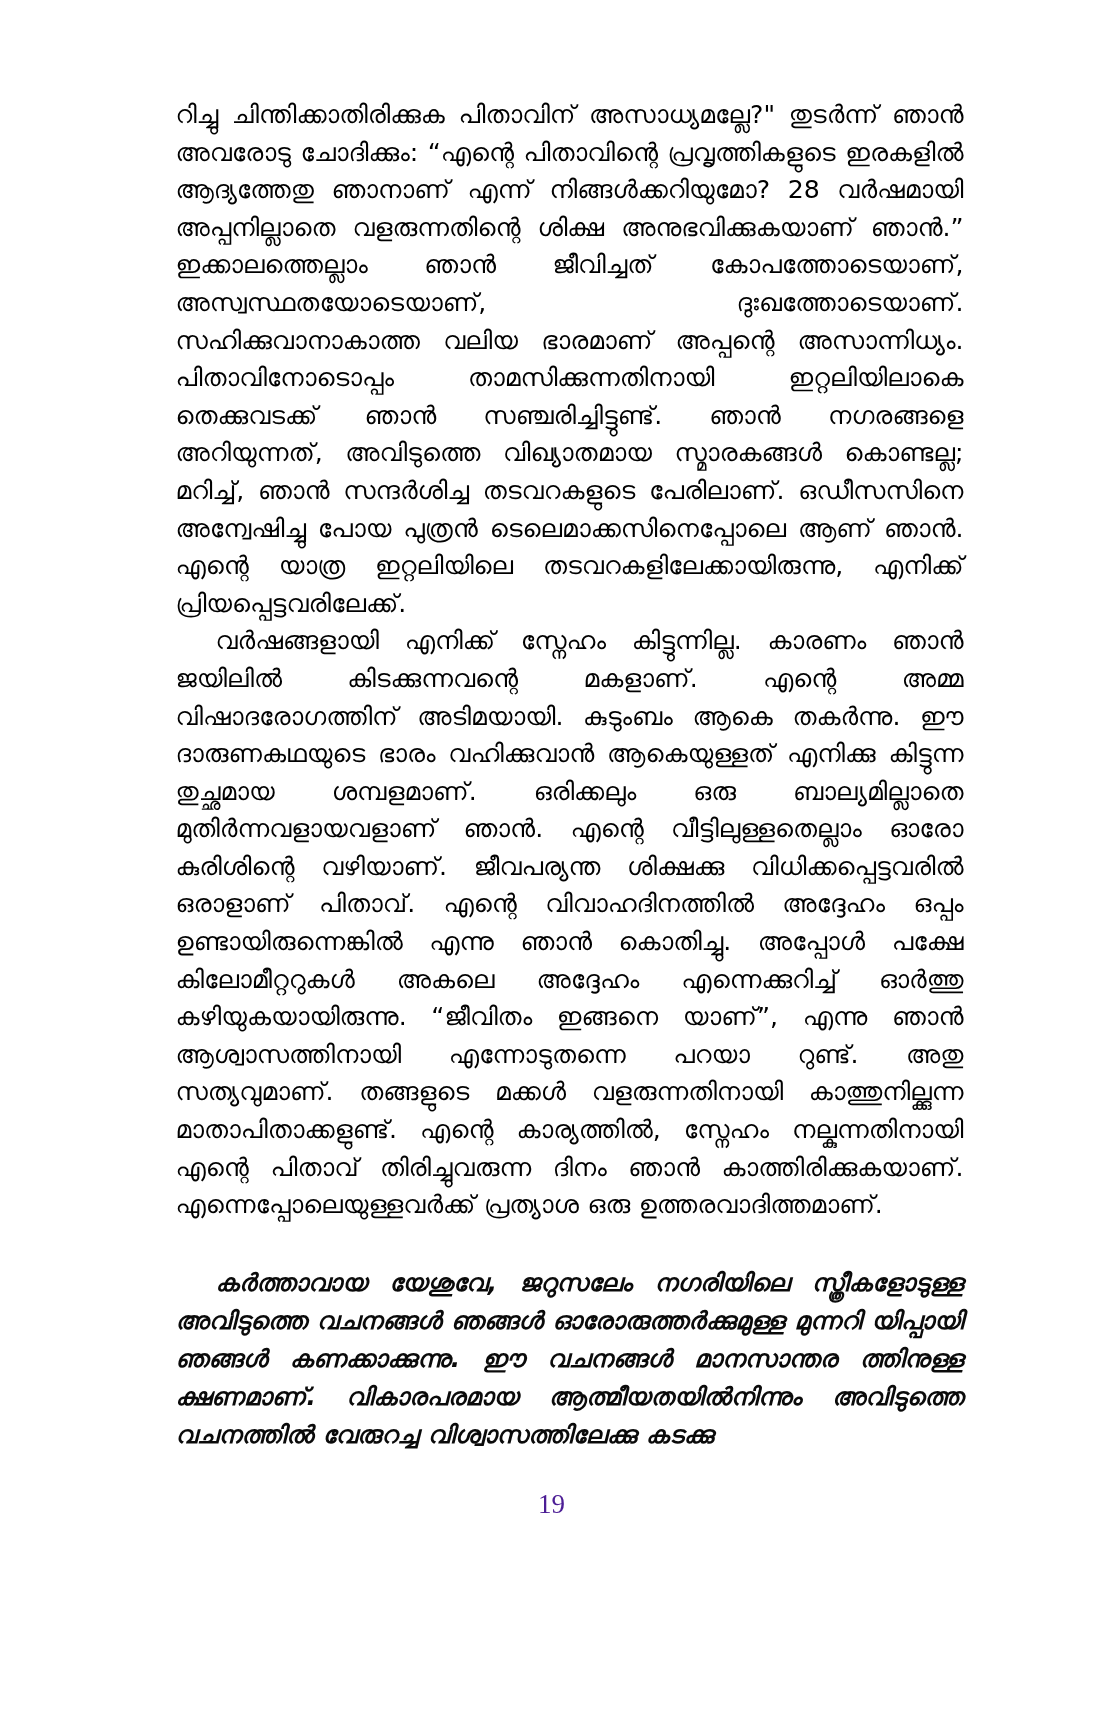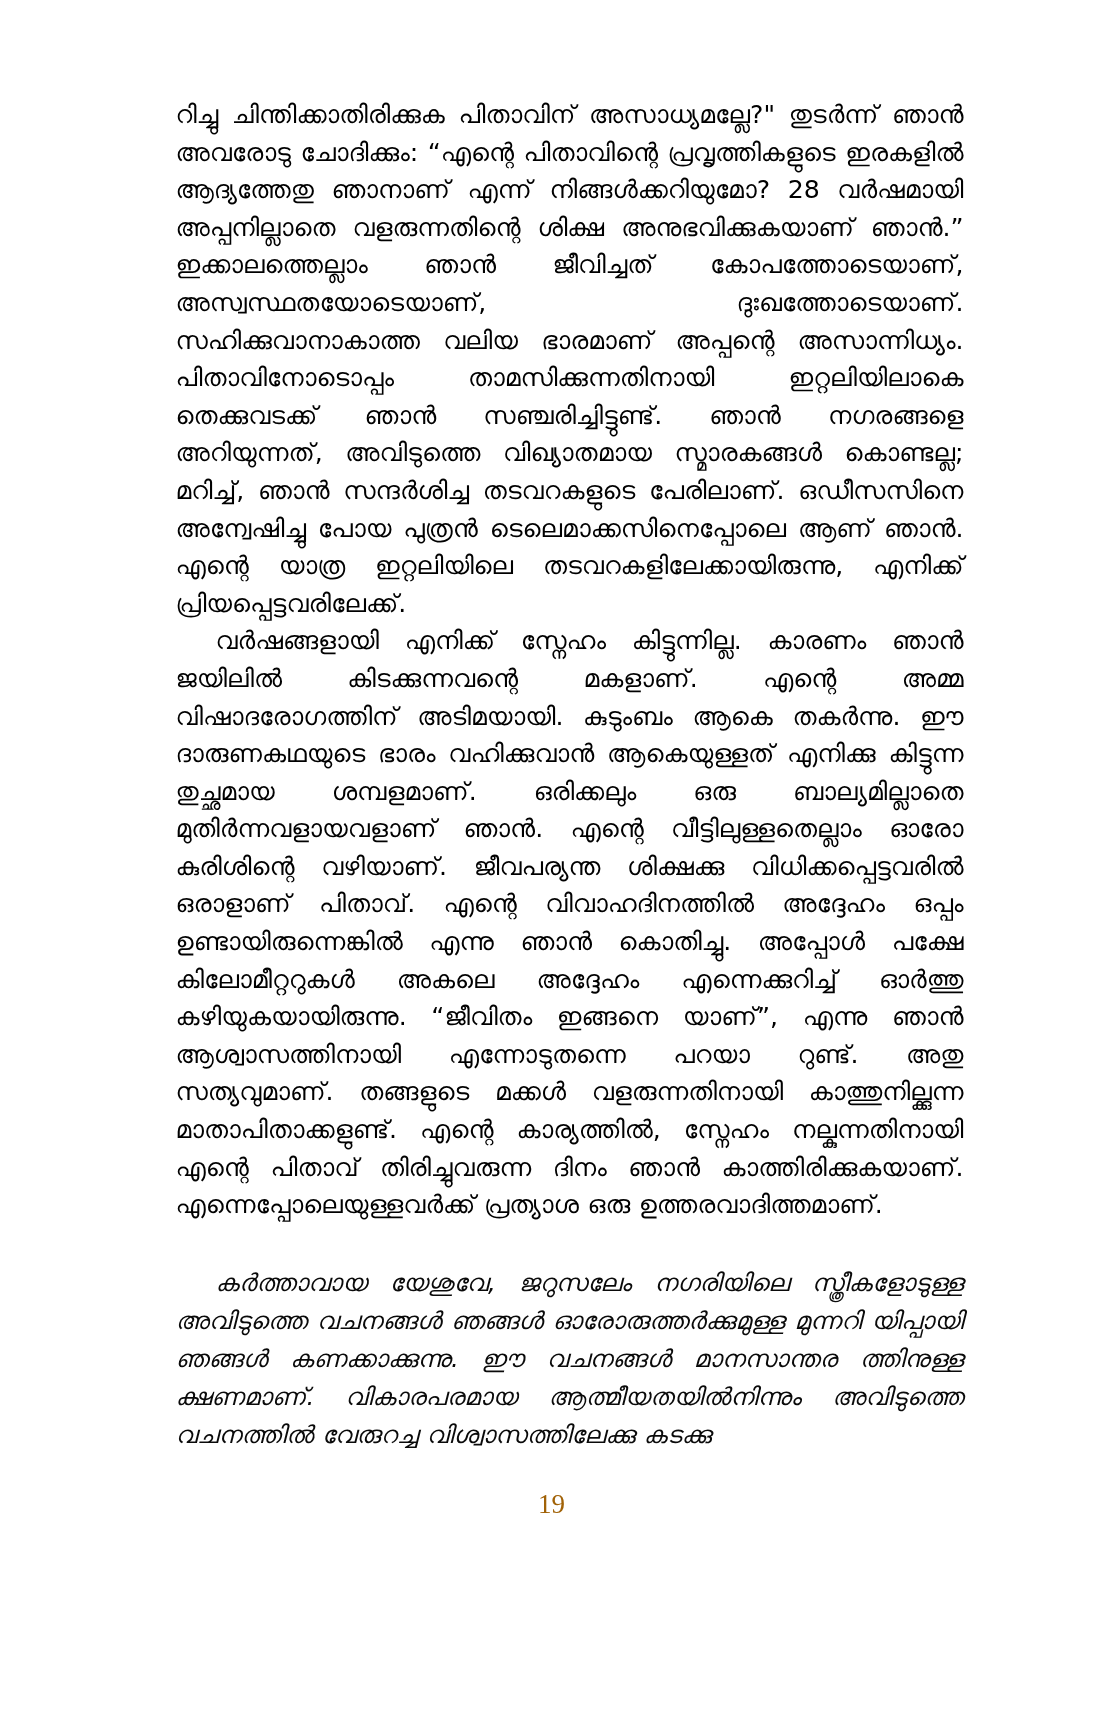--- a/index.html
+++ b/index.html
@@ -43,38 +43,38 @@
   }
   .para.first-indent {
     text-indent: 0;
   }
   .para.indent {
     text-indent: 40px;
   }
   
   .para.italic-quote {
     font-style: italic;
-    font-weight: 400;
+    font-weight: 700;
     font-size: 24.4px;
     line-height: 38px;
     letter-spacing: 0.2px;
     text-indent: 40px;
     margin-top: 40px;
     color: #0a0a0a;
   }
   .page-number {
     position: absolute;
     left: 0;
     right: 0;
     top: 1488px;
     text-align: center;
     font-family: "Liberation Serif", "DejaVu Serif", serif;
     font-size: 27px;
     line-height: 32px;
-    color: #a16207;
+    color: #4c1d95;
   }
 </style>
 </head>
 <body>
 
 <div class="page">
 
   <div class="text-column">
 
     <p class="para first-indent">റിച്ചു ചിന്തിക്കാതിരിക്കുക പിതാവിന് അസാധ്യമല്ലേ?" തുടർന്ന് ഞാൻ അവരോടു ചോദിക്കും: “എന്റെ പിതാവിന്റെ പ്രവൃത്തികളുടെ ഇരകളിൽ ആദ്യത്തേതു ഞാനാണ് എന്ന് നിങ്ങൾക്കറിയുമോ? 28 വർഷമായി അപ്പനില്ലാതെ വളരുന്നതിന്റെ ശിക്ഷ അനുഭവിക്കുകയാണ് ഞാൻ.” ഇക്കാലത്തെല്ലാം ഞാൻ ജീവിച്ചത് കോപത്തോടെയാണ്, അസ്വസ്ഥതയോടെയാണ്, ദുഃഖത്തോടെയാണ്. സഹിക്കുവാനാകാത്ത വലിയ ഭാരമാണ് അപ്പന്റെ അസാന്നിധ്യം. പിതാവിനോടൊപ്പം താമസിക്കുന്നതിനായി ഇറ്റലിയിലാകെ തെക്കുവടക്ക് ഞാൻ സഞ്ചരിച്ചിട്ടുണ്ട്. ഞാൻ നഗരങ്ങളെ അറിയുന്നത്, അവിടുത്തെ വിഖ്യാതമായ സ്മാരകങ്ങൾ കൊണ്ടല്ല; മറിച്ച്, ഞാൻ സന്ദർശിച്ച തടവറകളുടെ പേരിലാണ്. ഒഡീസസിനെ അന്വേഷിച്ചു പോയ പുത്രൻ ടെലെമാക്കസിനെപ്പോലെ ആണ് ഞാൻ. എന്റെ യാത്ര ഇറ്റലിയിലെ തടവറകളിലേക്കായിരുന്നു, എനിക്ക് പ്രിയപ്പെട്ടവരിലേക്ക്.</p>

